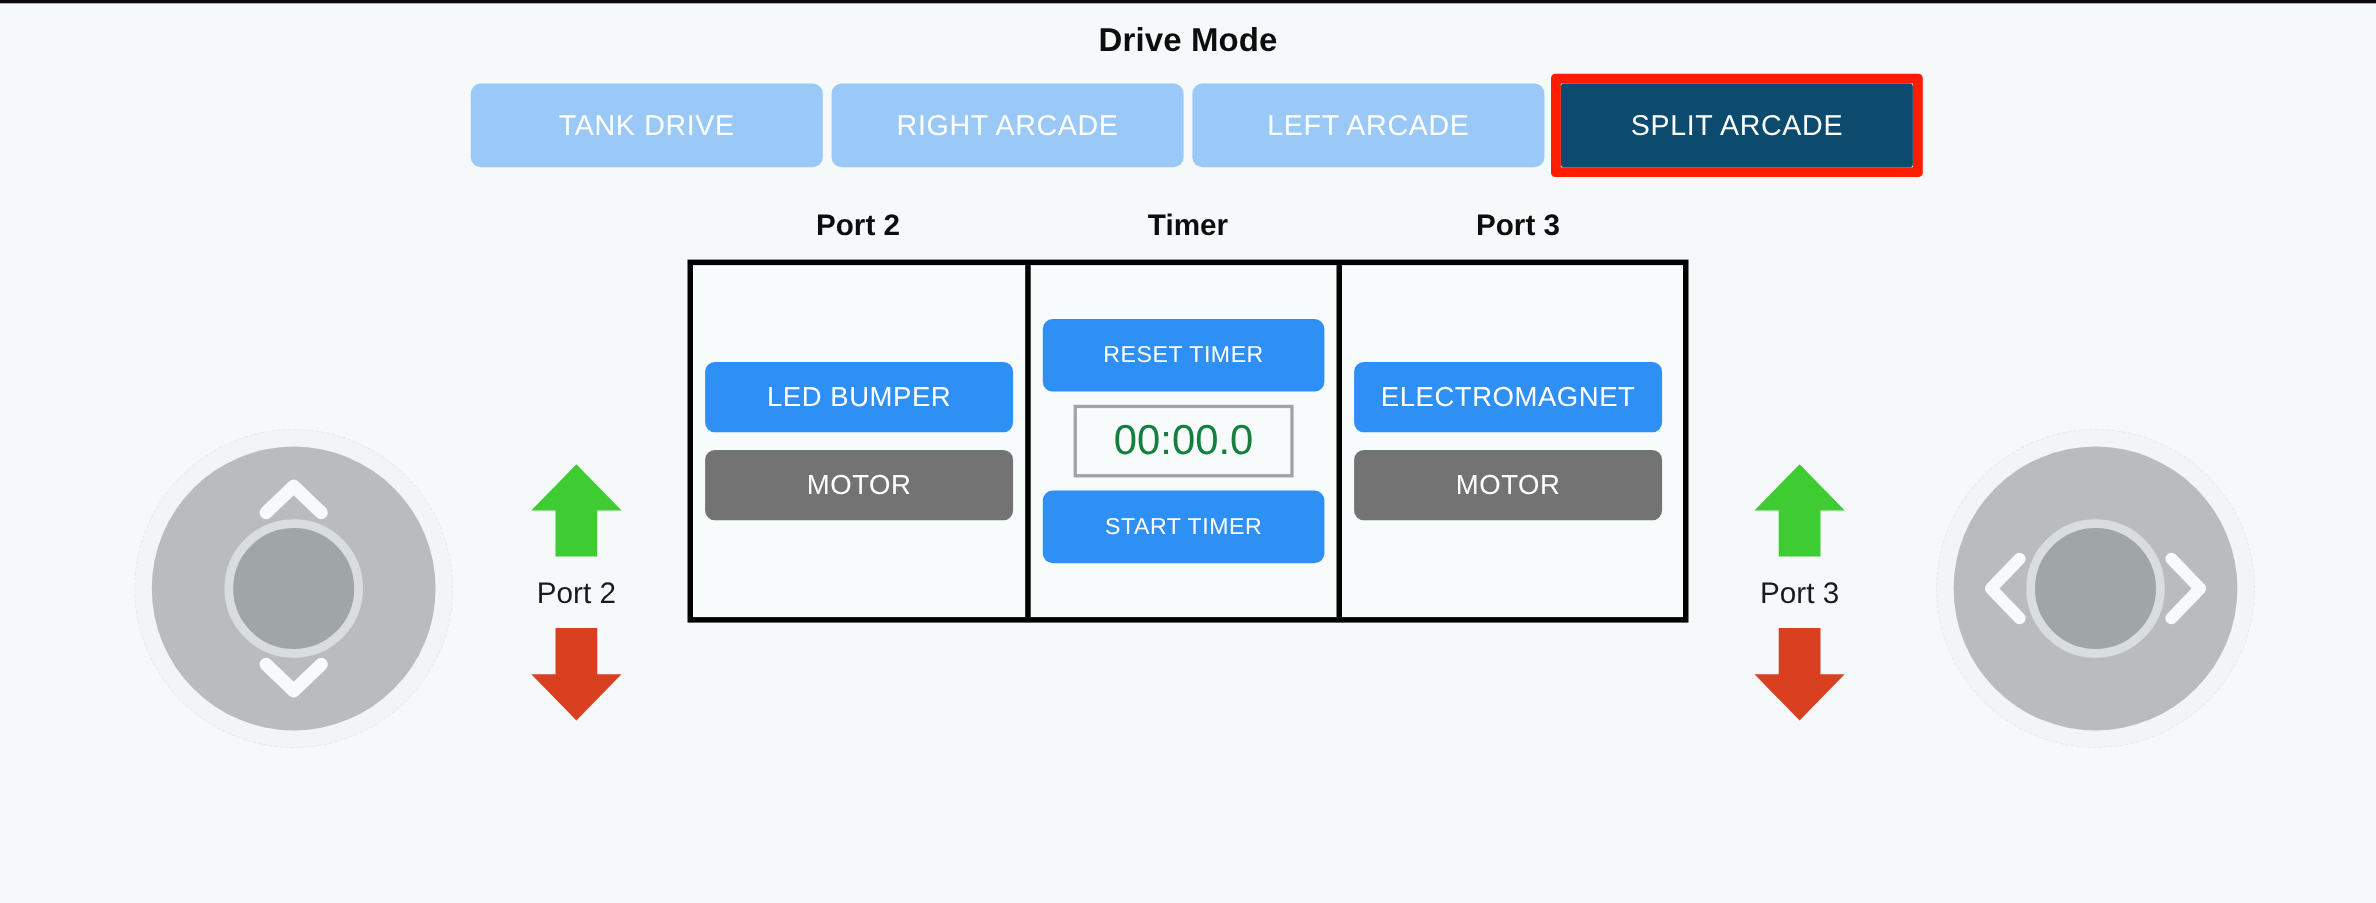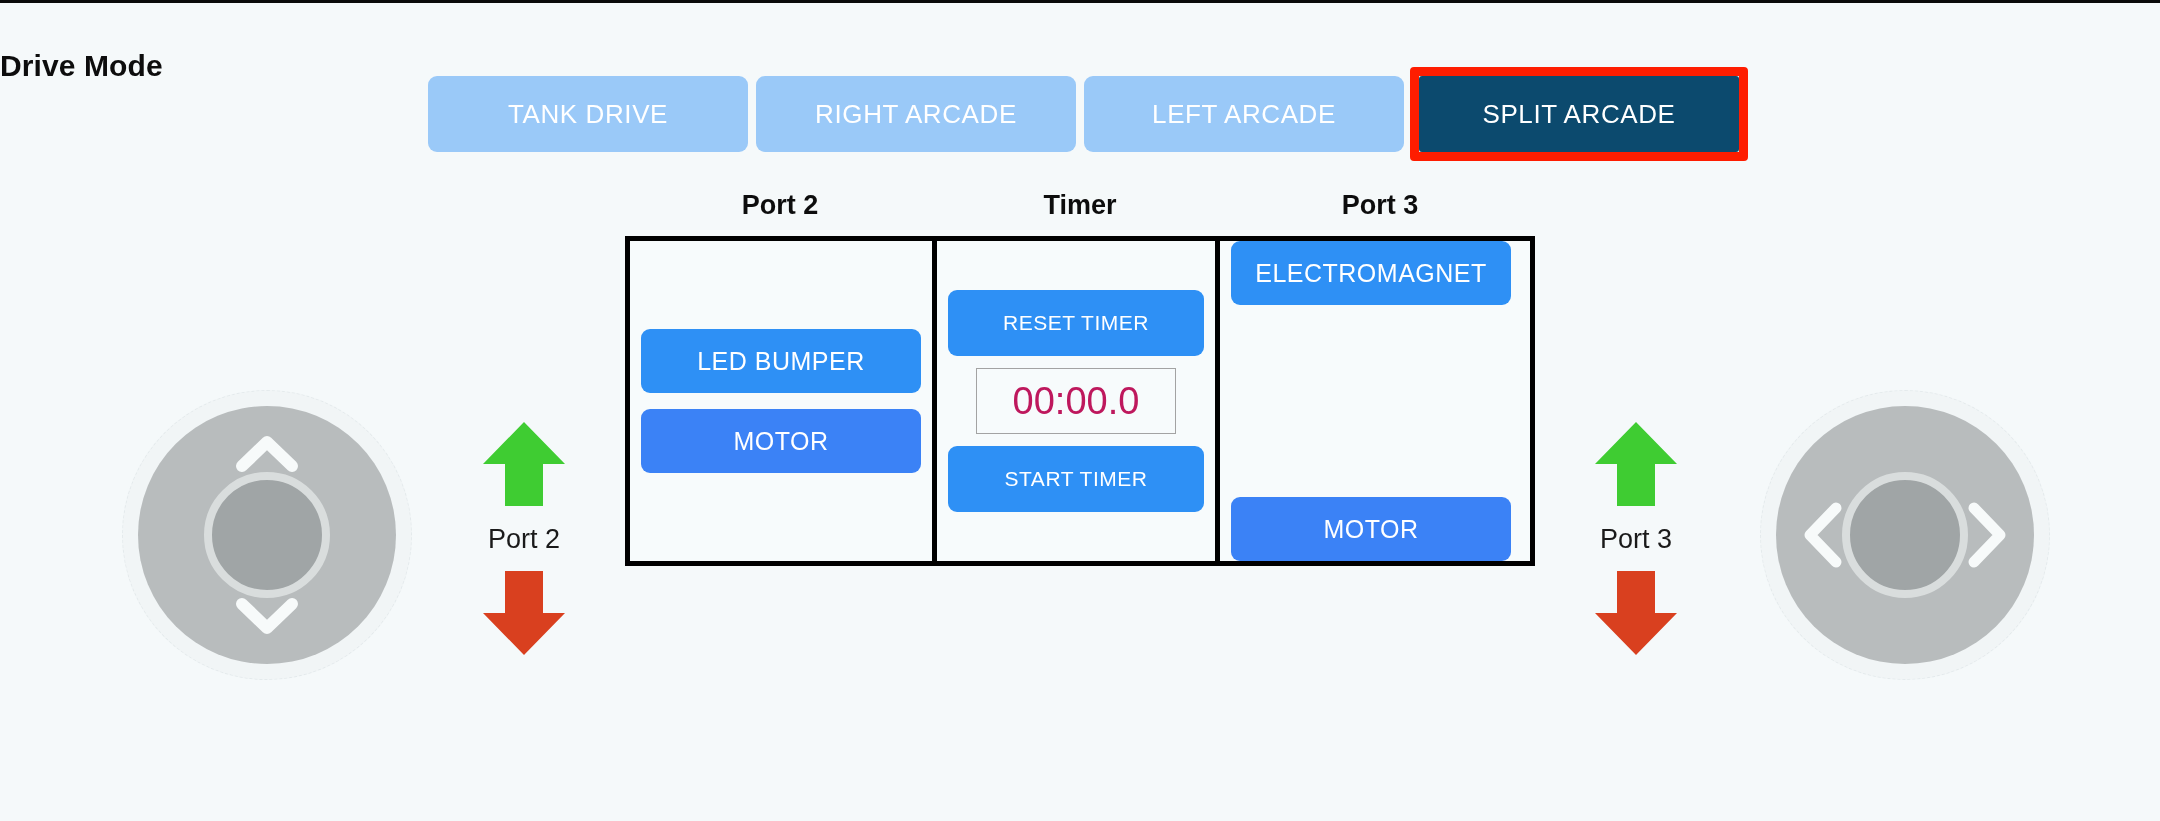--- a/index.html
+++ b/index.html
@@ -22,26 +22,25 @@
     width: 2160px;
     height: 3px;
     background: #0a0a0a;
   }
 
   
   .drive-mode-title {
     position: absolute;
     left: 0; top: 20px;
     width: 2160px;
-    text-align: left;
+    text-align: center;
     font-size: 30px;
     font-weight: bold;
     color: #0d0d0d;
     letter-spacing: 0.1px;
-    margin-top: 29px;
   }
 
   
   .mode-row {
     position: absolute;
     left: 428px;
     top: 76px;
     width: 1320px;
     height: 84px;
     display: flex;
@@ -123,39 +122,39 @@
     flex-direction: column;
     align-items: center;
     justify-content: center;
   }
   .panel-col.left   { width: 302px; }
   .panel-col.center {
     width: 288px;
     border-left: 5px solid #000000;
     border-right: 5px solid #000000;
   }
-  .panel-col.right  { width: 302px; justify-content: space-between; }
+  .panel-col.right  { width: 302px; }
 
   .port-btn {
     width: 280px;
     height: 64px;
     border: 0;
     border-radius: 9px;
     color: #ffffff;
     font-size: 25px;
     font-family: "Liberation Sans", sans-serif;
     letter-spacing: 0.5px;
     cursor: pointer;
     display: flex;
     align-items: center;
     justify-content: center;
     padding: 0;
   }
   .port-btn.primary { background: #2e90f5; }
-  .port-btn.muted   { background: #3b82f6; }
+  .port-btn.muted   { background: #737373; }
   .port-btn + .port-btn { margin-top: 16px; }
 
   .timer-btn {
     width: 256px;
     height: 66px;
     border: 0;
     border-radius: 9px;
     background: #2e90f5;
     color: #ffffff;
     font-size: 21px;
@@ -164,24 +163,24 @@
     cursor: pointer;
     display: flex;
     align-items: center;
     justify-content: center;
     padding: 0;
   }
   .timer-readout {
     width: 200px;
     height: 66px;
     margin: 12px 0;
-    border: 1px solid #a3a3a3;
+    border: 3px solid #a3a3a3;
     box-sizing: border-box;
     background: #f7fbfc;
-    color: #be185d;
+    color: #15803d;
     font-size: 38px;
     font-family: "Liberation Sans", sans-serif;
     display: flex;
     align-items: center;
     justify-content: center;
   }
 
   
   .joystick {
     position: absolute;

